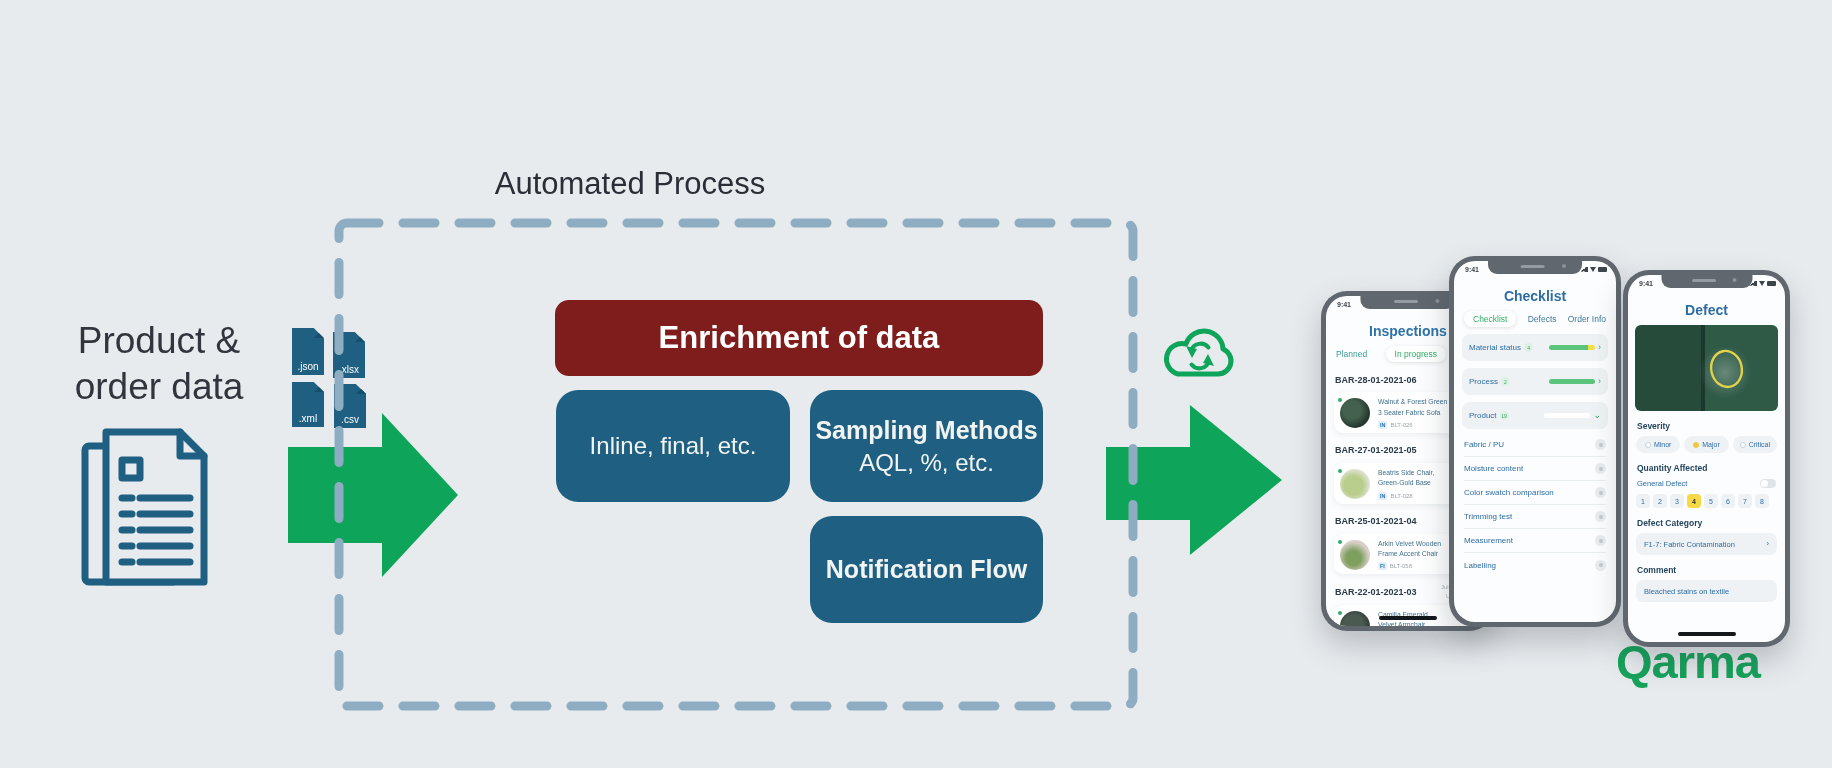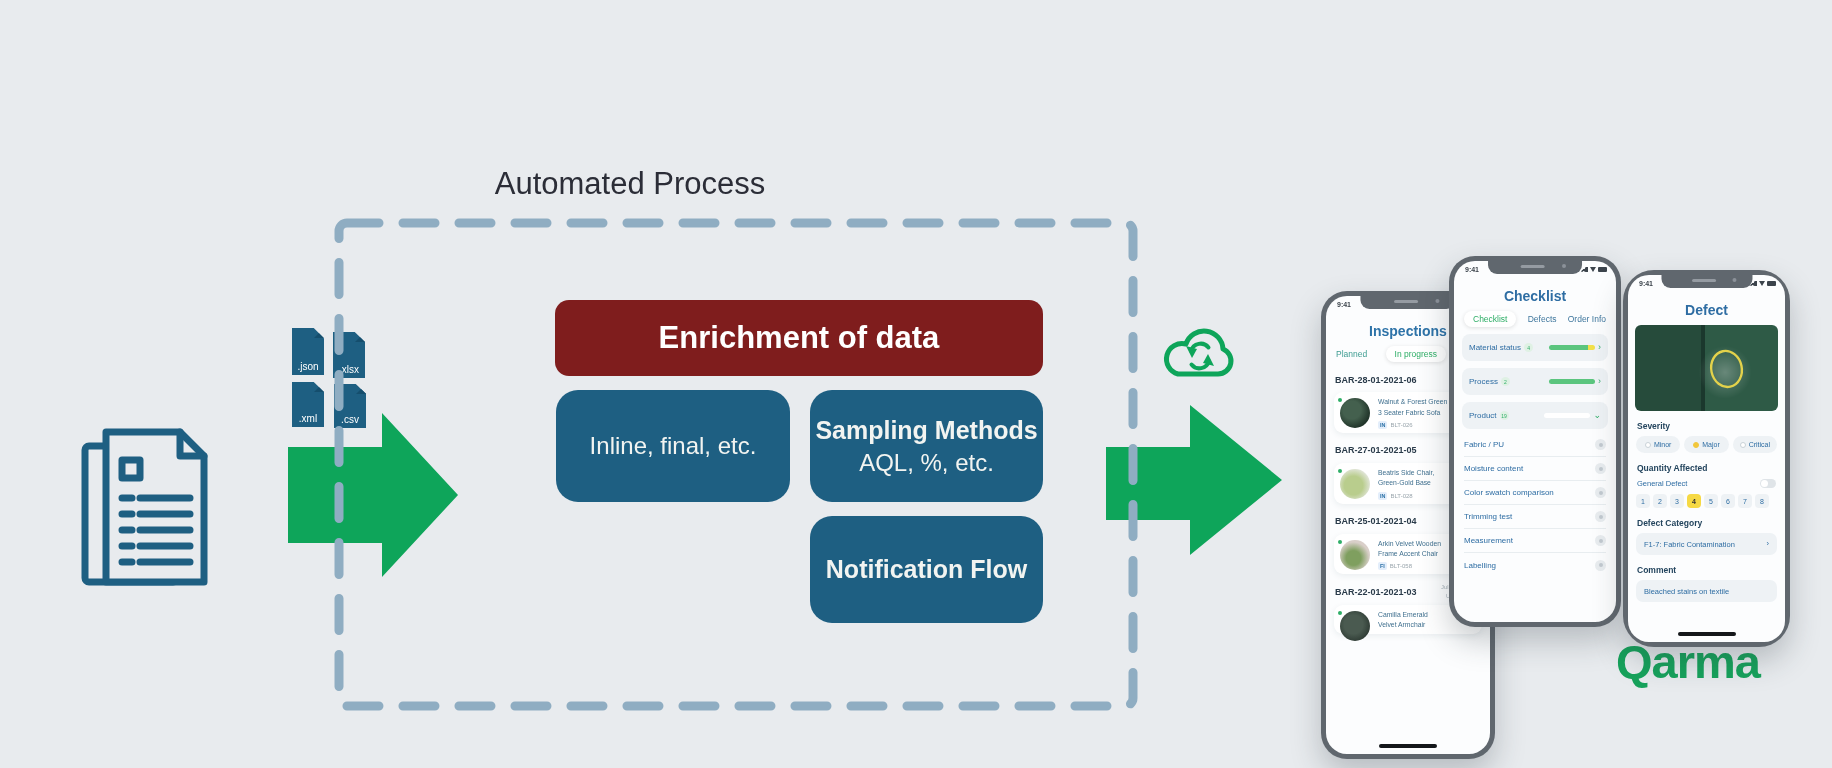--- a/index.html
+++ b/index.html
@@ -37,23 +37,23 @@
     line-height:1.3; z-index:2; text-align:center; }
   .pbox-title { font-size:25px; font-weight:bold; }
   .pbox-sub { font-size:24px; }
   .pb1 { left:556px; top:390px; width:234px; height:112px; }
   .pb2 { left:810px; top:390px; width:233px; height:112px; }
   .pb3 { left:556px; top:516px; width:234px; height:107px; }
   .pb4 { left:810px; top:516px; width:233px; height:107px; }
   
   .phone { position:absolute; background:#60676e; border-radius:26px; padding:5px;
     box-shadow:0 14px 30px rgba(40,50,60,.25); }
-  .phone1 { left:1321px; top:291px; width:174px; height:468px; z-index:3; }
+  .phone1 { left:1321px; top:291px; width:174px; height:340px; z-index:3; }
   .phone2 { left:1449px; top:256px; width:172px; height:371px; z-index:4; }
-  .phone3 { left:1623px; top:270px; width:167px; height:377px; z-index:5;border-radius:31px; }
+  .phone3 { left:1623px; top:270px; width:167px; height:377px; z-index:5; }
   .screen { position:relative; width:100%; height:100%; background:#fcfdfe;
     border-radius:21px; overflow:hidden; }
   .notch { position:absolute; top:0; left:50%; transform:translateX(-50%);
     width:58%; height:13px; background:#60676e; border-radius:0 0 9px 9px; z-index:5; }
   .speaker { position:absolute; top:4px; left:50%; transform:translateX(-60%);
     width:24px; height:3px; background:#959ba2; border-radius:2px; }
   .camdot { position:absolute; top:3px; right:16px; width:4px; height:4px;
     background:#8b9199; border-radius:50%; }
   .sb-time { position:absolute; top:5px; left:11px; font-size:7px; font-weight:bold; color:#3c444c; z-index:6; }
   .sb-icons { position:absolute; top:6px; right:9px; display:flex; gap:2px; align-items:flex-end; z-index:6; }
@@ -132,20 +132,24 @@
   .d-card .chev { margin-left:auto; }
   
   .qarma { position:absolute; left:1616px; top:634px; font-size:47px; font-weight:bold;
     color:#17a35c; letter-spacing:-1px; }
 </style>
 </head>
 <body>
 
 <div class="canvas">
 
+  <div class="src-label">
+    <div>Product &amp;</div>
+    <div>order data</div>
+  </div>
 
   <svg class="doc-icon" width="132" height="162" viewBox="0 0 132 162">
     <g fill="none" stroke="#1e5f82" stroke-width="7" stroke-linejoin="round" stroke-linecap="round">
       <rect x="7" y="20" width="92" height="136" rx="4"></rect>
       <path d="M28 6 h74 l24 24 v126 h-98 z" fill="#e8ebee"></path>
       <path d="M102 6 v24 h24"></path>
       <rect x="44" y="34" width="18" height="18"></rect>
       <g>
         <path d="M44 72 h10 M62 72 h50"></path>
         <path d="M44 88 h10 M62 88 h50"></path>

